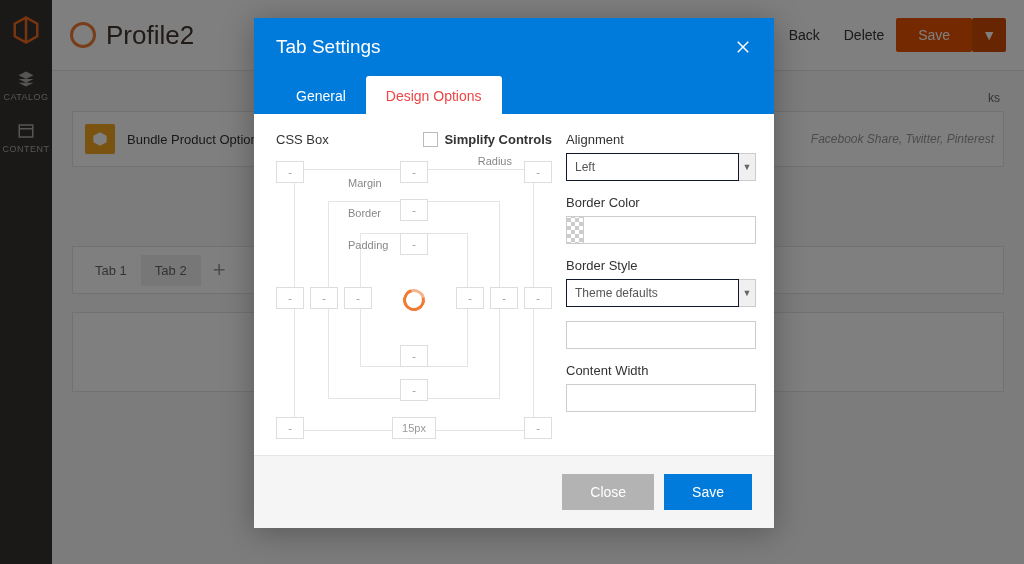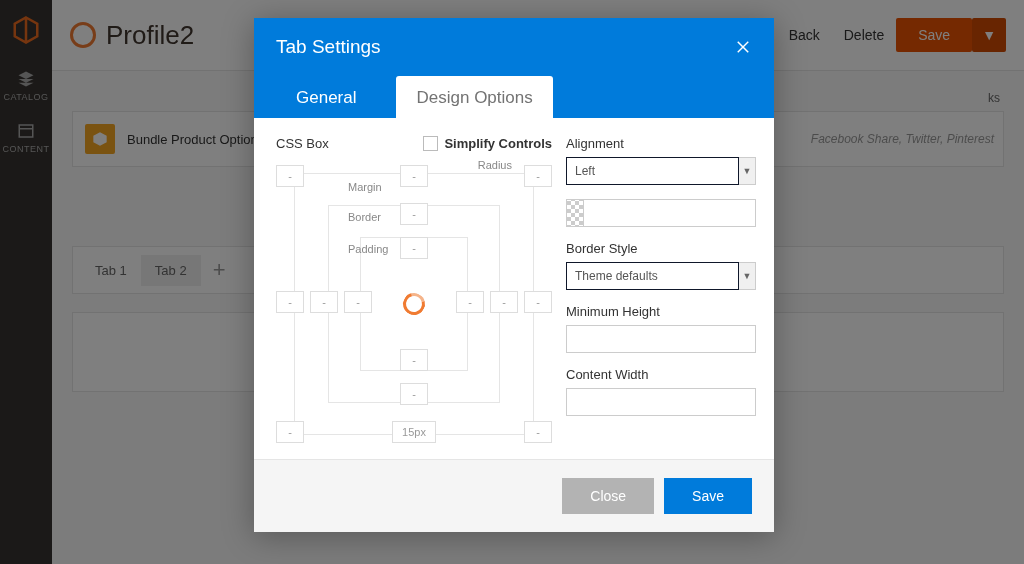--- a/index.html
+++ b/index.html
@@ -31,22 +31,22 @@
 
 .overlay { position: absolute; inset: 0; background: rgba(0,0,0,0.5); }
 
 
 .modal { position: absolute; left: 254px; top: 18px; width: 520px; background: #fff; box-shadow: 0 4px 30px rgba(0,0,0,0.3); }
 .modal-header { background: #007bdb; color: #fff; padding: 18px 22px 0 22px; }
 .modal-title-row { display: flex; align-items: flex-start; justify-content: space-between; gap: 44px; }
 .modal-title { font-size: 19px; font-weight: 300; }
 .modal-close { cursor: pointer; font-size: 22px; color: #fff; font-weight: 200; }
 .modal-tabs { display: flex; margin-top: 14px; }
-.modal-tabs .mtab { padding: 12px 20px 10px; font-size: 17px; color: #fff; cursor: pointer; }
-.modal-tabs .mtab.active { background: #fff; color: #737373; border-radius: 3px 3px 0 0; margin-left: 20px; }
+.modal-tabs .mtab { padding: 12px 20px 10px; font-size: 14px; color: #fff; cursor: pointer; }
+.modal-tabs .mtab.active { background: #fff; color: #ef4444; border-radius: 3px 3px 0 0; }
 
 .modal-body { display: flex; padding: 18px 22px 10px 22px; background: #fff; }
 
 
 .cssbox-col { flex: 1; position: relative; }
 .cssbox-header { display: flex; justify-content: space-between; align-items: center; margin-bottom: 8px; }
 .cssbox-header .label { font-weight: 400; font-size: 13px; }
 .simplify { display: flex; align-items: center; gap: 6px; font-size: 13px; font-weight: 600; }
 .simplify .chk { width: 15px; height: 15px; border: 1px solid #bbb; background:#fff; }
 
@@ -200,34 +200,34 @@
 
     <div class="design-col">
       <div class="field-group">
         <span class="field-label">Alignment</span>
         <div class="select-wrap">
           <input readonly="" value="Left" style="">
           <div class="caret">▼</div>
         </div>
       </div>
       <div class="field-group">
+        <span class="field-label">Border Color</span>
         <div class="select-wrap color-row">
           <div class="color-swatch"></div>
           <input style="">
         </div>
       </div>
       <div class="field-group">
         <span class="field-label">Border Style</span>
         <div class="select-wrap">
           <input readonly="" value="Theme defaults" style="">
           <div class="caret">▼</div>
         </div>
       </div>
       <div class="field-group">
-        <span class="field-label">Minimum Height</span>
         <input class="text-input" style="">
       </div>
       <div class="field-group">
         <span class="field-label">Content Width</span>
         <input class="text-input" style="">
       </div>
     </div>
   </div>
 
   <div class="modal-footer">

